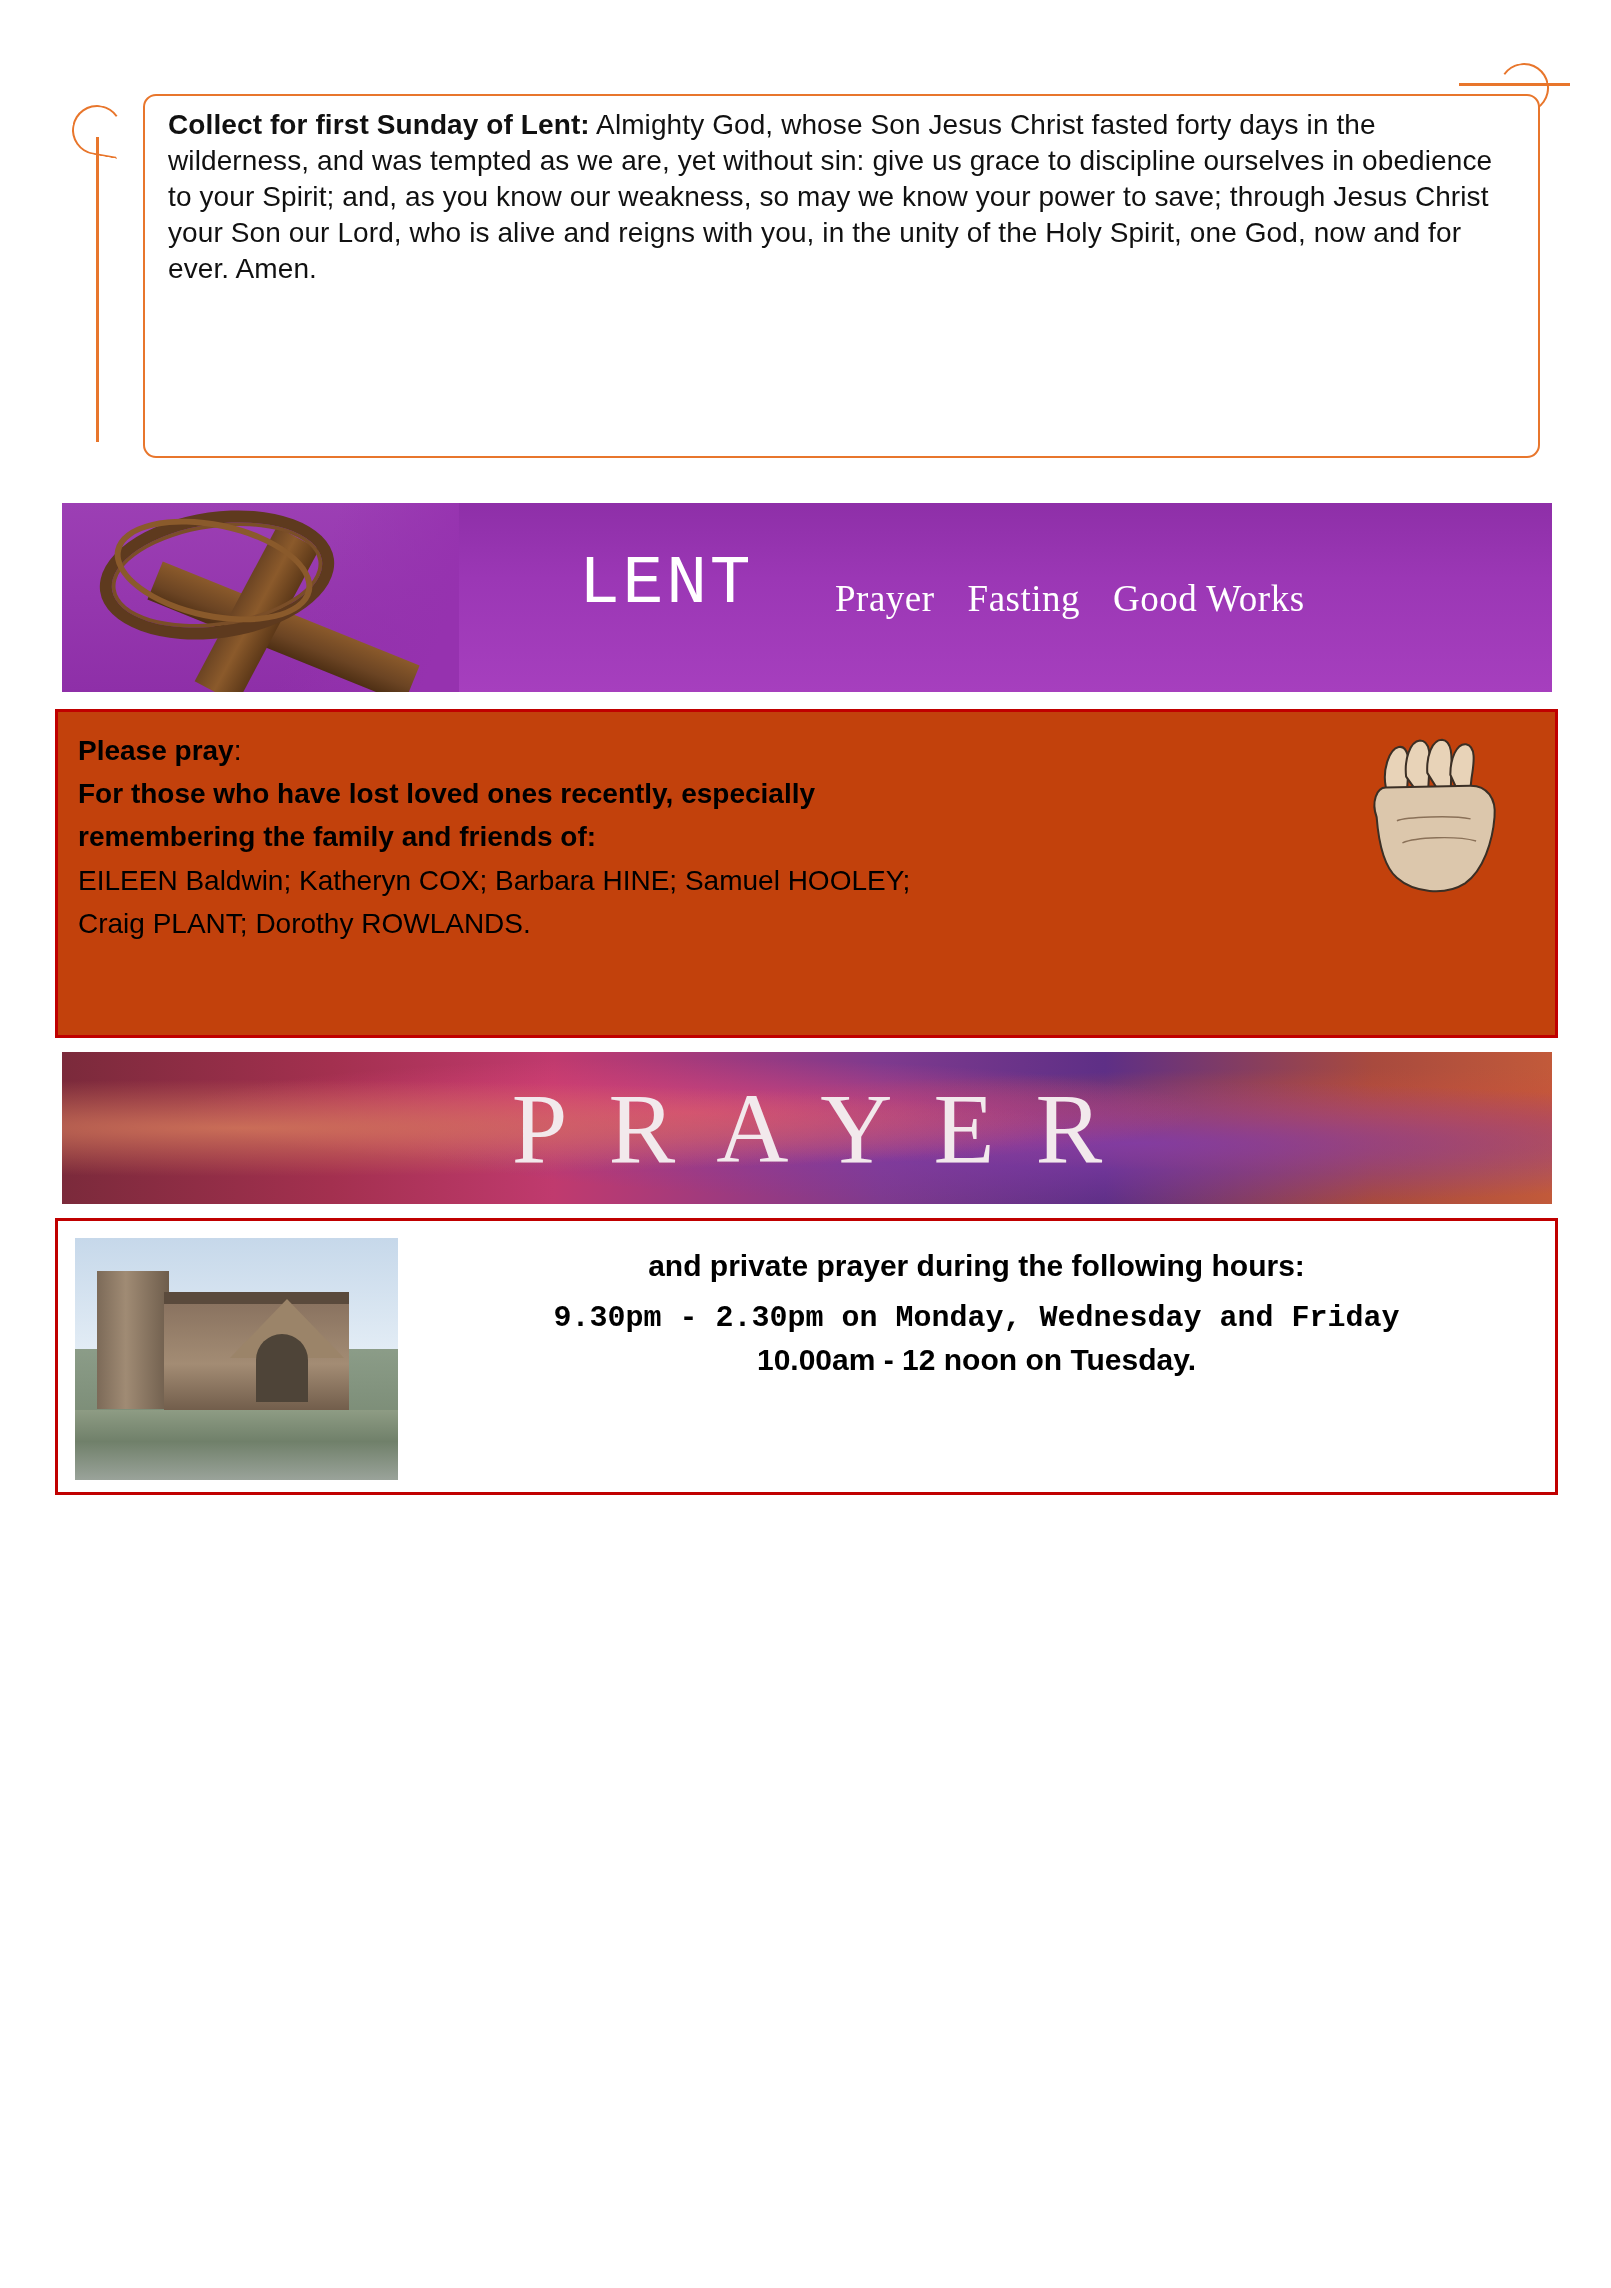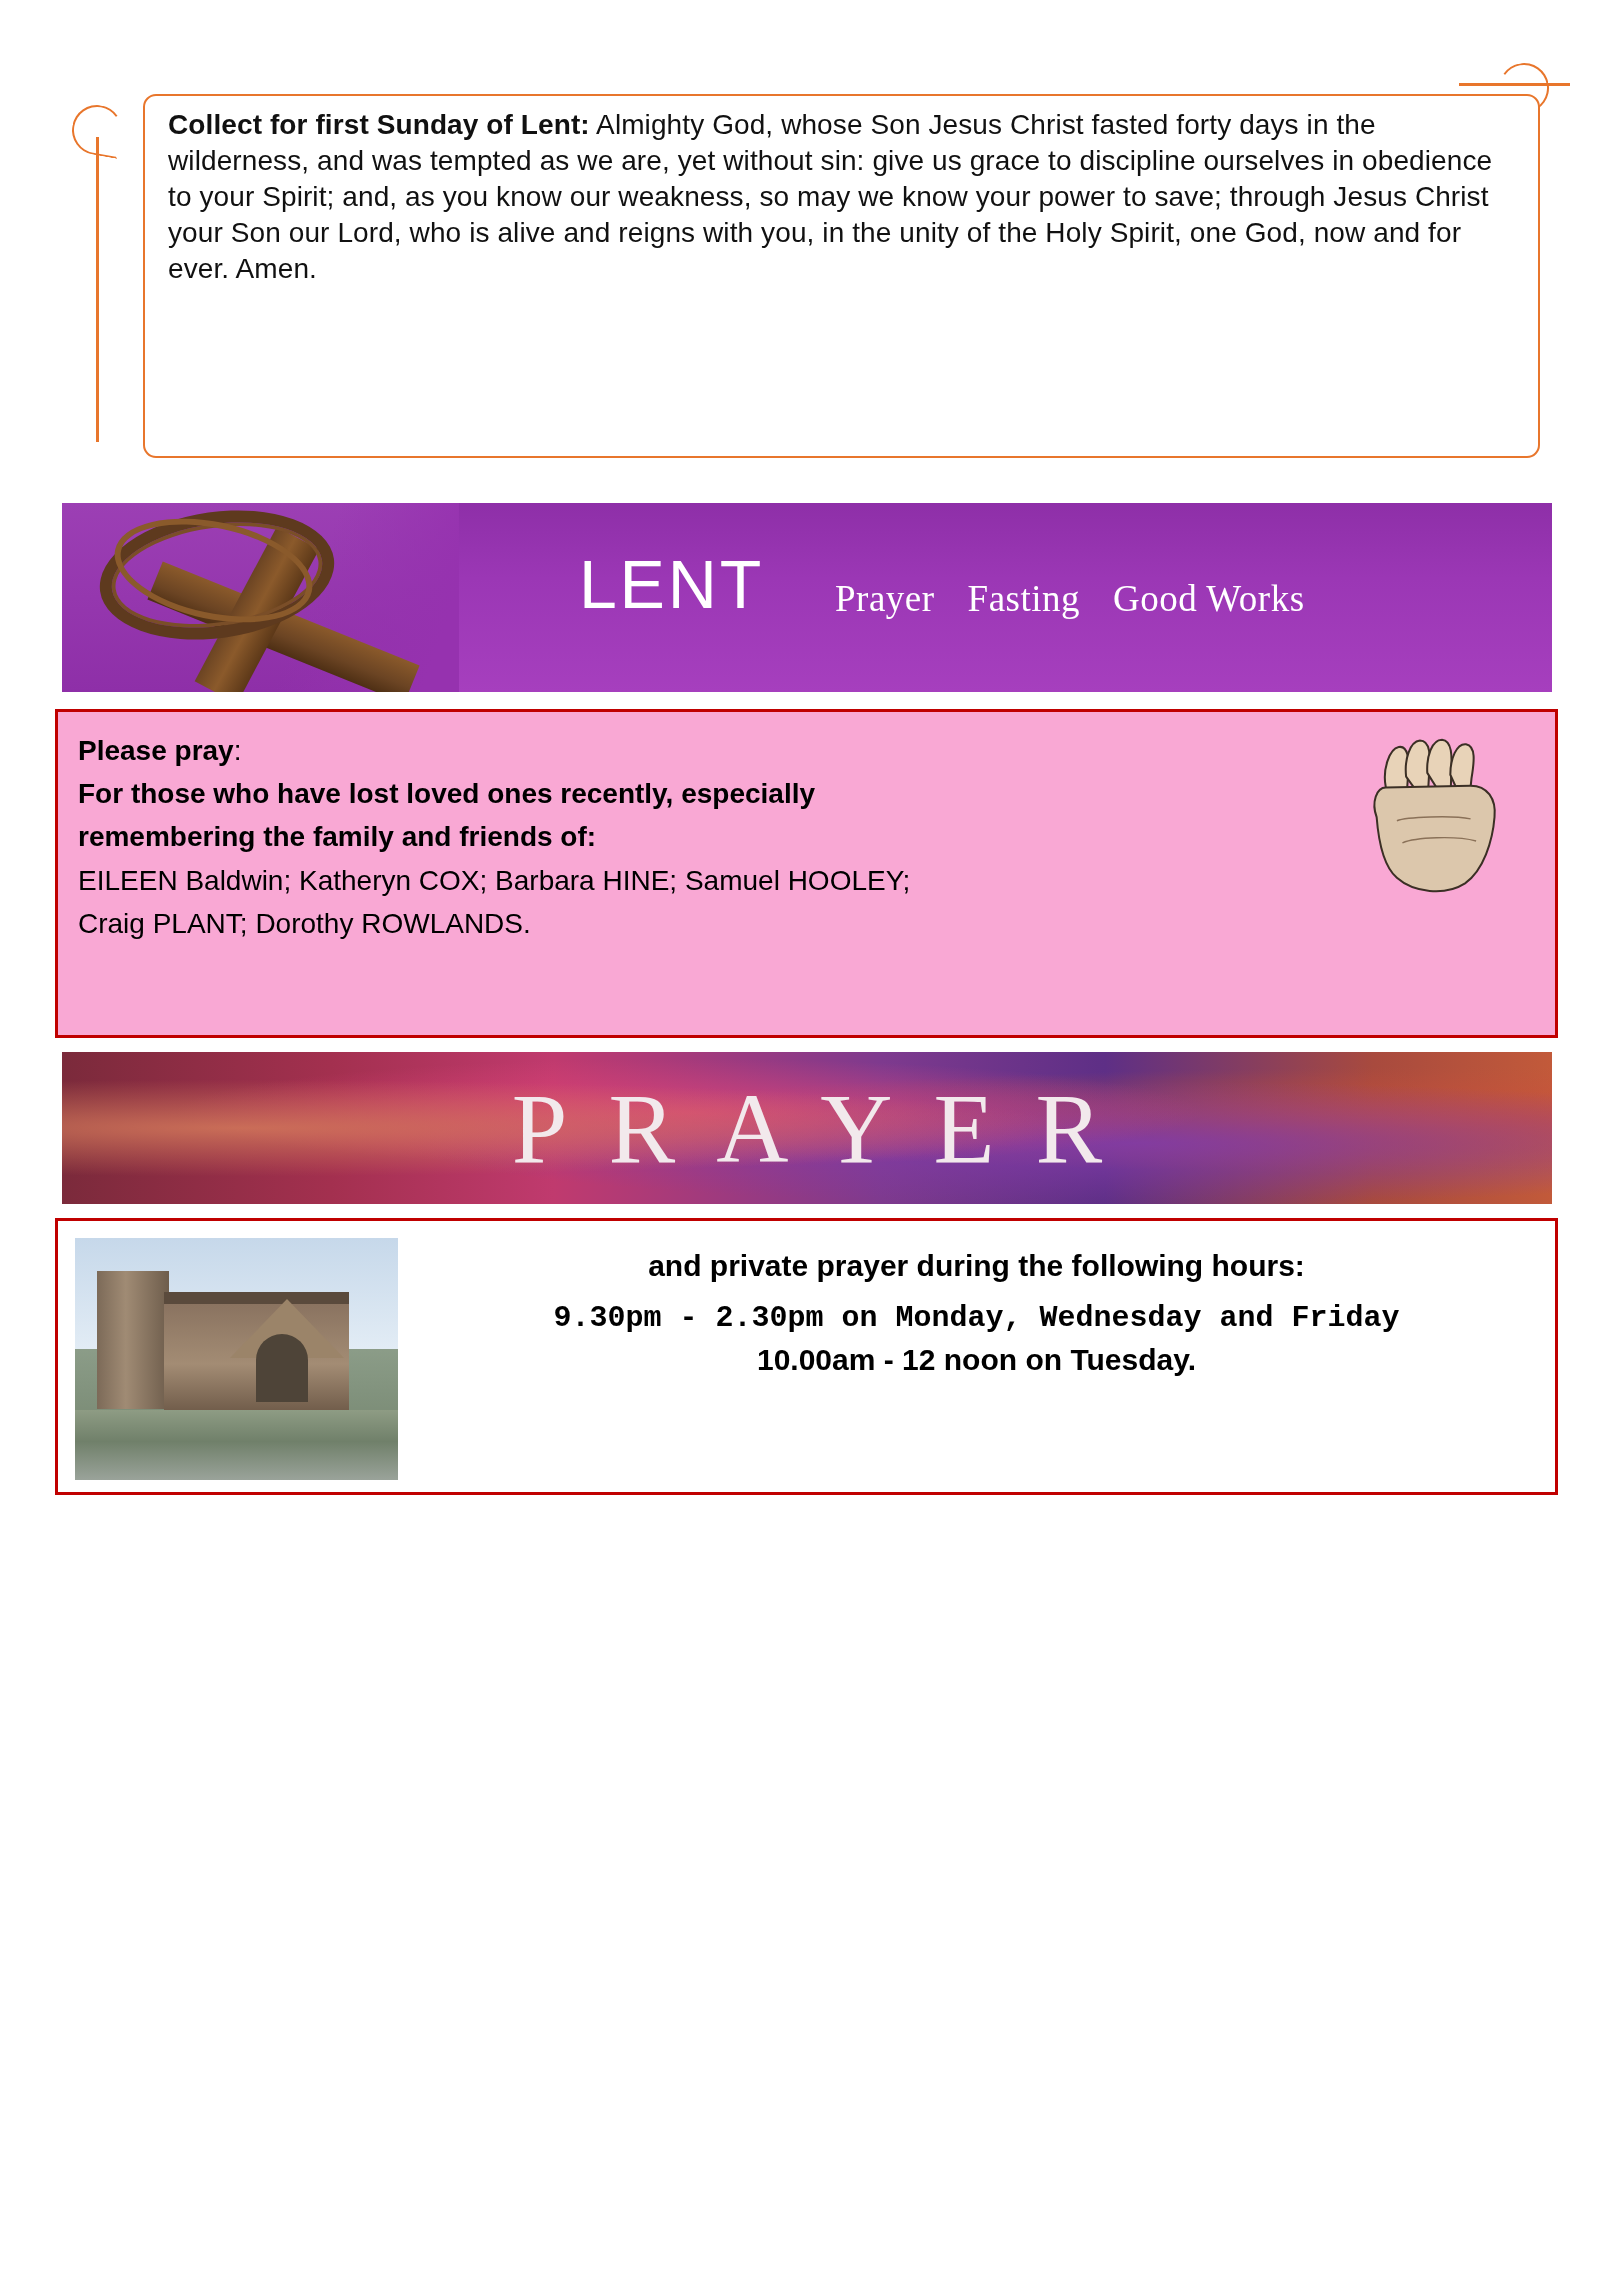--- a/index.html
+++ b/index.html
@@ -155,21 +155,21 @@
     top: 109px;
     width: 277px;
     height: 41px;
     background: linear-gradient(180deg, #8B5A2B 0%, #6B4423 60%, #4E2F14 100%);
     transform: rotate(22deg);
   }
   .lent-title {
     position: absolute;
     left: 517px;
     top: 42px;
-    font-family: Liberation Sans, sans-serif;
+    font-family: Liberation Mono, monospace;
     font-size: 68px;
     color: #ffffff;
     letter-spacing: 2.8px;
   }
   .lent-sub {
     position: absolute;
     left: 773px;
     top: 74px;
     font-family: Liberation Serif, serif;
     font-size: 37px;
@@ -181,21 +181,21 @@
 
   
   .pray-box {
     position: absolute;
     left: 55px;
     top: 709px;
     width: 1503px;
     height: 329px;
     border: 3.7px solid #C00000;
     box-sizing: border-box;
-    background: #f9a8d4;
+    background: #c2410c;
   }
   .pray-text {
     position: absolute;
     left: 20px;
     top: 16.6px;
     width: 1237px;
     font-size: 28px;
     line-height: 1.55;
   }
   .pray-text .bold { font-weight: bold; }

